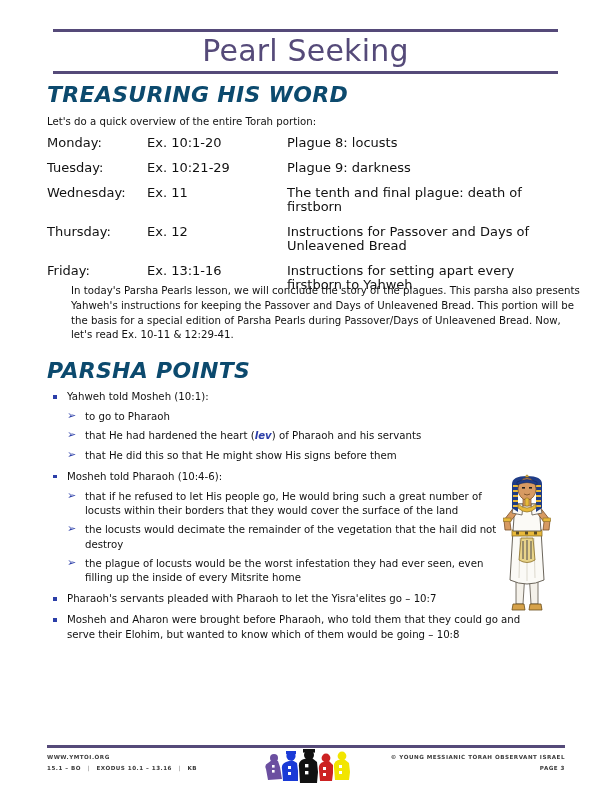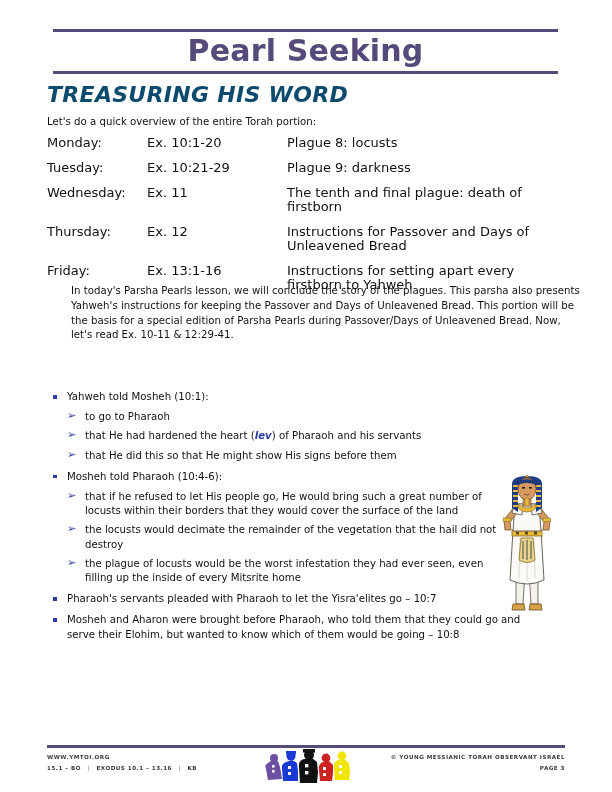--- a/index.html
+++ b/index.html
@@ -36,21 +36,21 @@
   .doc-title {
     position: absolute;
     left: 53px;
     top: 30px;
     width: 505px;
     height: 24px;
     line-height: 41px;
     text-align: center;
     color: #554a79;
     font-family: "DejaVu Sans", sans-serif;
-    font-weight: bold;
+    font-weight: normal;
     font-size: 30px;
     letter-spacing: 0.2px;
   }
 
   
   .section-heading {
     position: absolute;
     left: 47px;
     color: #0c4a6e;
     font-family: "DejaVu Sans", sans-serif;
@@ -249,20 +249,21 @@
         <tr>
           <td class="col-day">Friday:</td>
           <td class="col-ref">Ex. 13:1-16</td>
           <td class="col-desc">Instructions for setting apart every firstborn to Yahweh</td>
         </tr>
       </tbody>
   </table>
 
   <div class="body-text" id="overview-paragraph">In today's Parsha Pearls lesson, we will conclude the story of the plagues. This parsha also presents Yahweh's instructions for keeping the Passover and Days of Unleavened Bread. This portion will be the basis for a special edition of Parsha Pearls during Passover/Days of Unleavened Bread. Now, let's read Ex. 10-11 &amp; 12:29-41.</div>
 
+  <div class="section-heading" id="heading-parsha">PARSHA POINTS</div>
 
   <div class="points">
       <div class="point-item wide"><span class="sq-bullet"></span><span>Yahweh told Mosheh (10:1):</span><ul class="sub-points">
           <li class="sub-item wide"><span class="arrow-bullet">➢</span><span>to go to Pharaoh</span></li>
           <li class="sub-item wide"><span class="arrow-bullet">➢</span><span>that He had hardened the heart (</span><span class="hl-term">lev</span><span>) of Pharaoh and his servants</span></li>
           <li class="sub-item wide"><span class="arrow-bullet">➢</span><span>that He did this so that He might show His signs before them</span></li>
         </ul></div>
       <div class="point-item wide"><span class="sq-bullet"></span><span>Mosheh told Pharaoh (10:4-6):</span><ul class="sub-points">
           <li class="sub-item narrow"><span class="arrow-bullet">➢</span><span>that if he refused to let His people go, He would bring such a great number of locusts within their borders that they would cover the surface of the land</span></li>
           <li class="sub-item narrow"><span class="arrow-bullet">➢</span><span>the locusts would decimate the remainder of the vegetation that the hail did not destroy</span></li>

